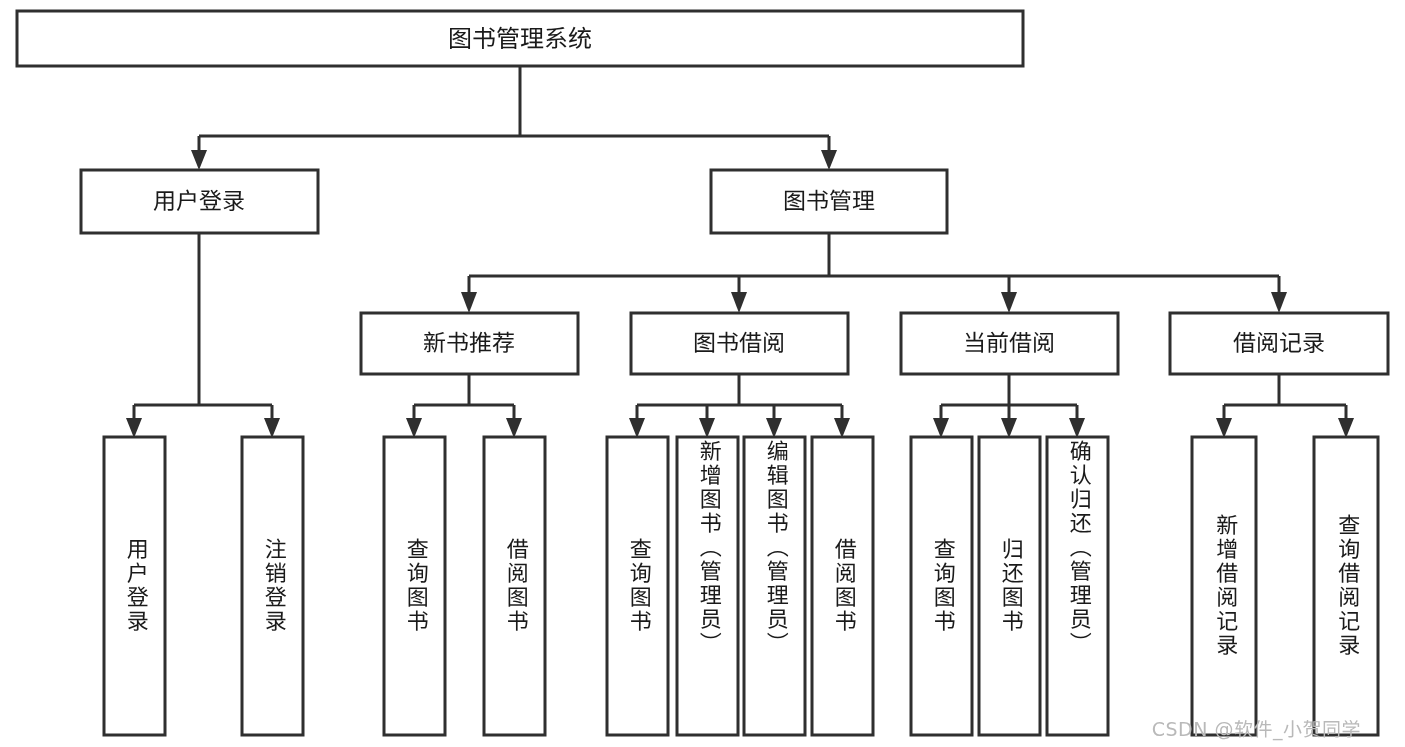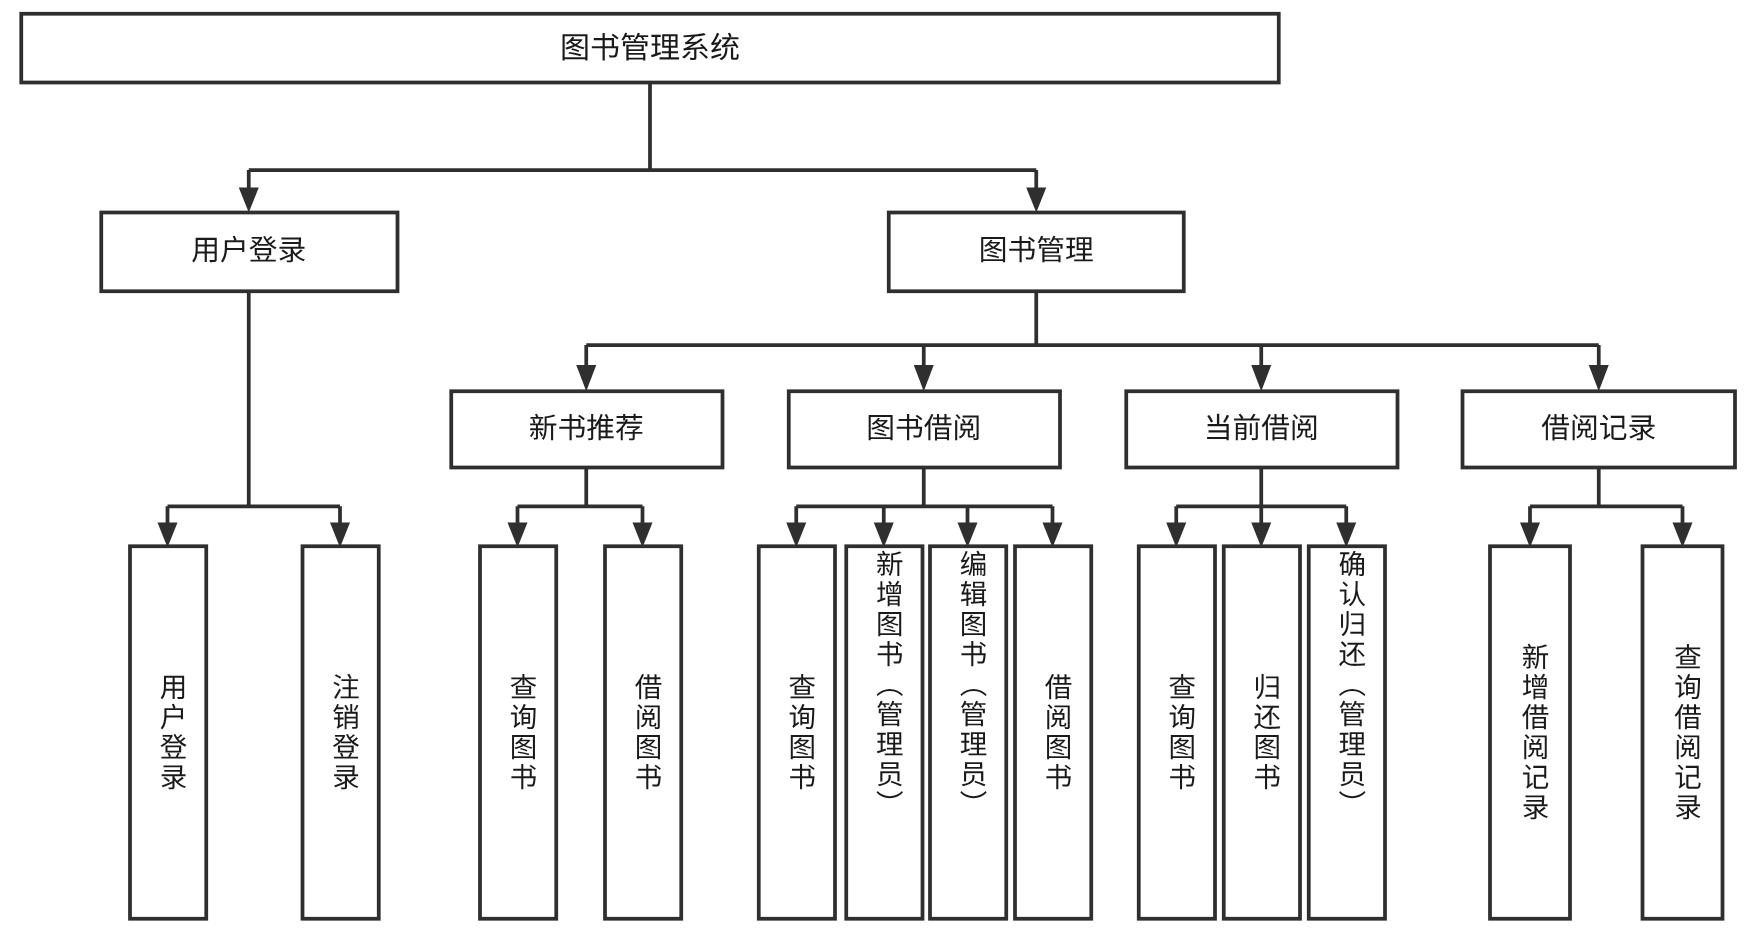--- a/index.html
+++ b/index.html
@@ -259,14 +259,15 @@
   </div>
 
   <div class="leaf-label-wrap" style="left:1192px; top:437px; width:64px; height:298px;">
     <span class="leaf-label">新增借阅记录</span>
   </div>
 
   <div class="leaf-label-wrap" style="left:1314px; top:437px; width:64px; height:298px;">
     <span class="leaf-label">查询借阅记录</span>
   </div>
 
+  <div class="watermark">CSDN @软件_小贺同学</div>
 
 </div>
 
 </body></html>

